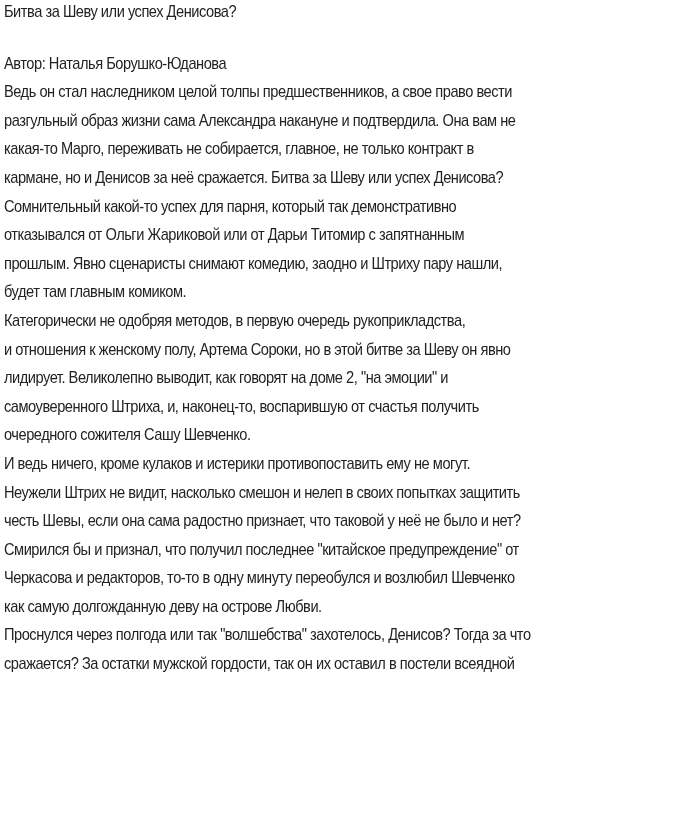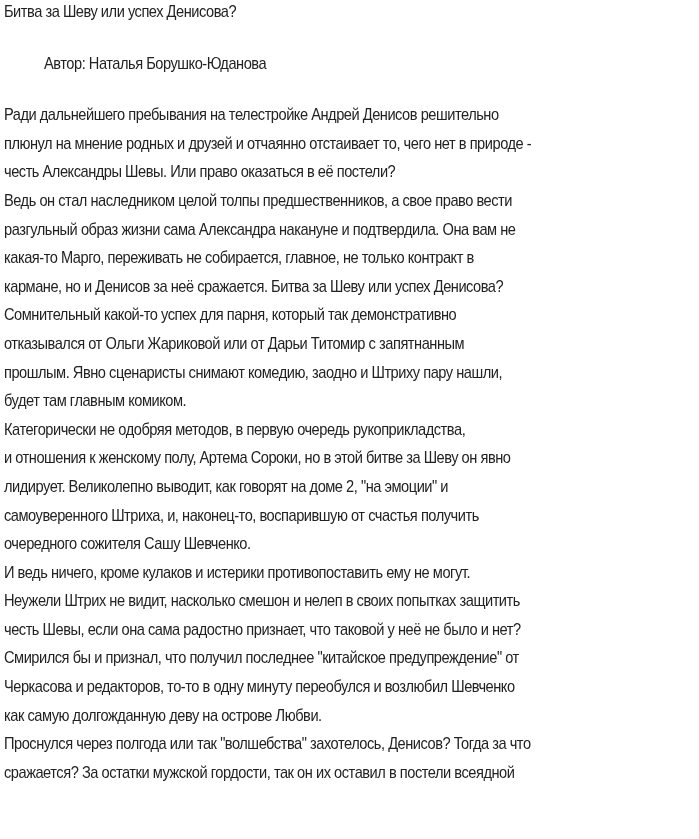--- a/index.html
+++ b/index.html
@@ -14,41 +14,36 @@
       white-space: nowrap;
       font-size: 17px;
       line-height: 28.6px;
       height: 28.6px;
       letter-spacing: -0.55px;
       transform: scaleX(0.86);
       transform-origin: left center;
       width: 116%;
     }
     .title-block { margin-top: -2px; }
-    .author-block { margin-top: 23px; margin-left: 40px; }
+    .author-block { margin-top: 23px; }
     .para { }
     .para.p1 { margin-top: 23px; }
   </style>
 </head>
 <body>
 
 <div class="article">
   <div class="title-block">
     <span class="line">Битва за Шеву или успех Денисова?</span>
   </div>
 
   <div class="author-block">
     <span class="line">Автор: Наталья Борушко-Юданова</span>
   </div>
 
-  <div class="para p1">
-    <span class="line">Ради дальнейшего пребывания на телестройке Андрей Денисов решительно</span>
-    <span class="line">плюнул на мнение родных и друзей и отчаянно отстаивает то, чего нет в природе -</span>
-    <span class="line">честь Александры Шевы. Или право оказаться в её постели?</span>
-  </div>
 
   <div class="para">
     <span class="line">Ведь он стал наследником целой толпы предшественников, а свое право вести</span>
     <span class="line">разгульный образ жизни сама Александра накануне и подтвердила. Она вам не</span>
     <span class="line">какая-то Марго, переживать не собирается, главное, не только контракт в</span>
     <span class="line">кармане, но и Денисов за неё сражается. Битва за Шеву или успех Денисова?</span>
     <span class="line">Сомнительный какой-то успех для парня, который так демонстративно</span>
     <span class="line">отказывался от Ольги Жариковой или от Дарьи Титомир с запятнанным</span>
     <span class="line">прошлым. Явно сценаристы снимают комедию, заодно и Штриху пару нашли,</span>
     <span class="line">будет там главным комиком.</span>

